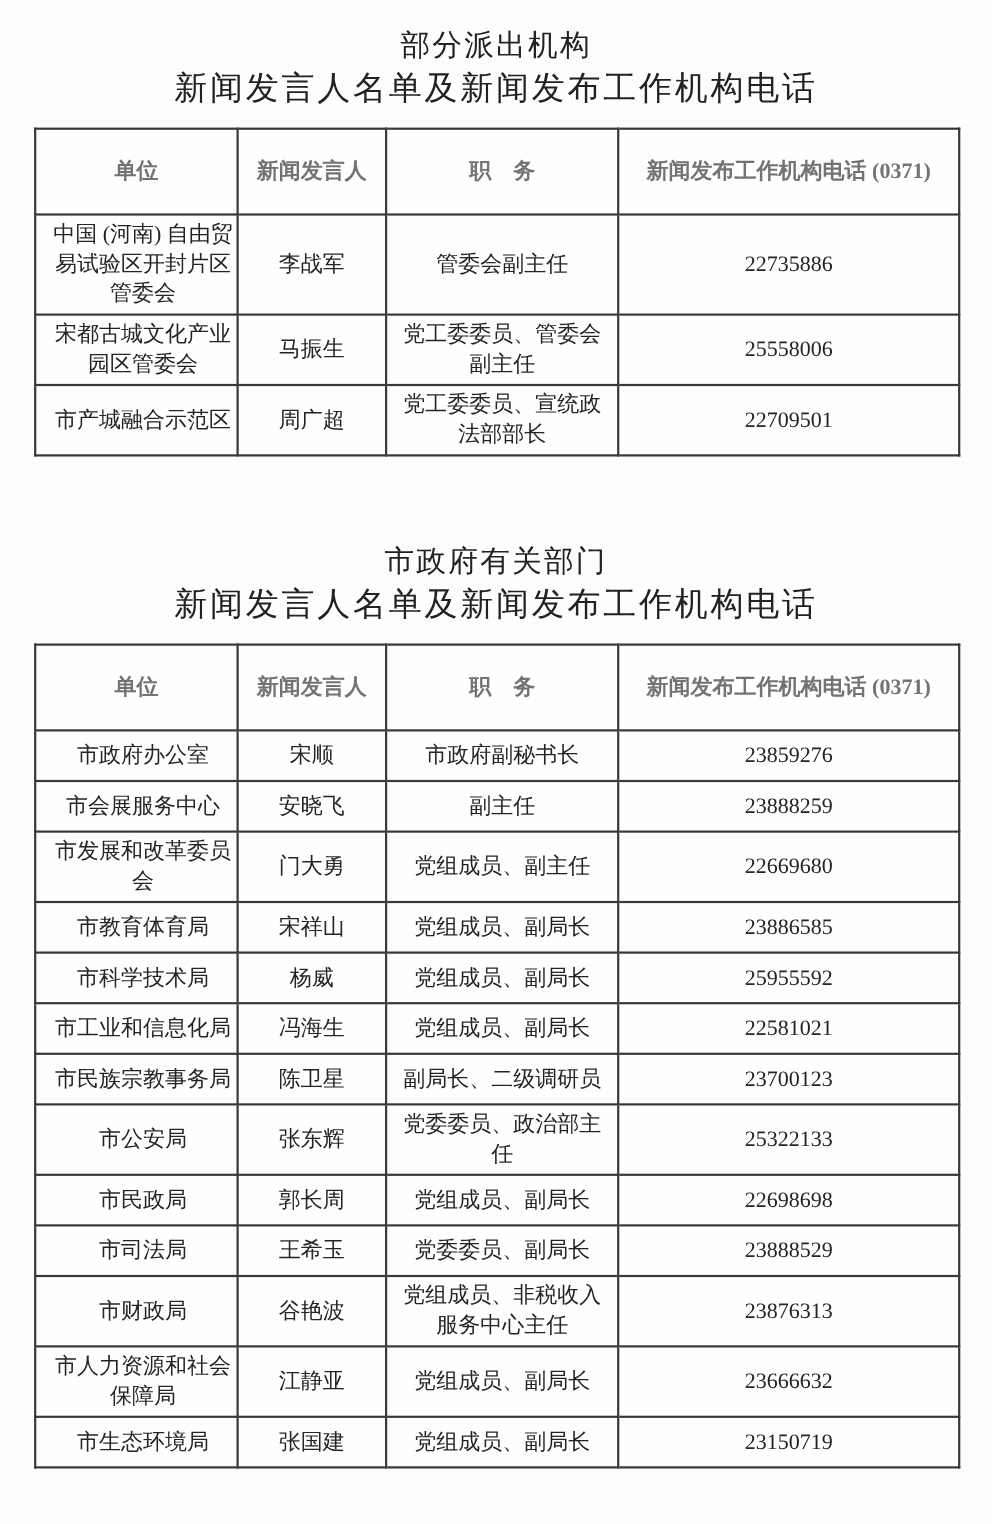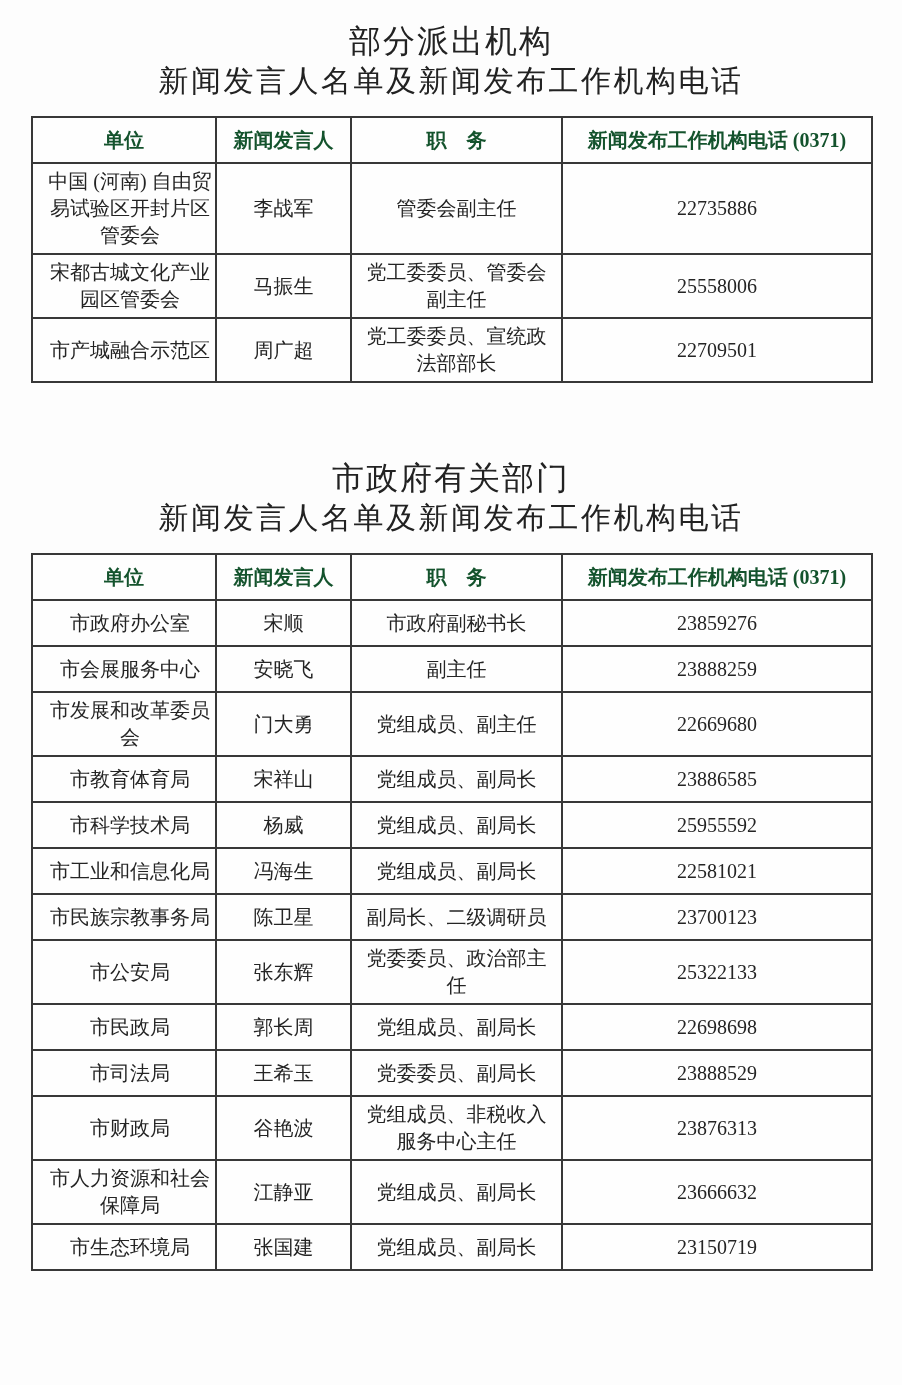--- a/index.html
+++ b/index.html
@@ -12,21 +12,21 @@
     height: 1385px;
     overflow: hidden;
     background: #fdfdfd;
     font-family: "Liberation Serif", "DejaVu Serif", serif;
     color: #1d1d1d;
   }
   .sec1 { padding-top: 26px; }
   .sec2 { margin-top: 80px; }
   .sec-title {
     text-align: center;
-    font-size: 32px;
+    font-size: 27px;
     font-weight: 400;
     letter-spacing: 2px;
     margin: 0;
     line-height: 31px;
     color: #222;
   }
   .sec-subtitle {
     text-align: center;
     font-size: 30px;
     font-weight: 400;
@@ -46,23 +46,23 @@
   table.spokes td {
     border: 2px solid #383838;
     text-align: center;
     vertical-align: middle;
     font-family: "Liberation Serif", "DejaVu Serif", serif;
     overflow: hidden;
   }
   table.spokes th {
     font-size: 20px;
     font-weight: 700;
-    padding: 8px 4px;
+    padding: 24px 4px;
     line-height: 28px;
-    color: #14532d;
+    color: #737373;
     white-space: nowrap;
   }
   table.spokes td {
     font-size: 20px;
     font-weight: 400;
     line-height: 27px;
     padding: 4px 10px;
     height: 36px;
     color: #242424;
     word-break: break-all;

